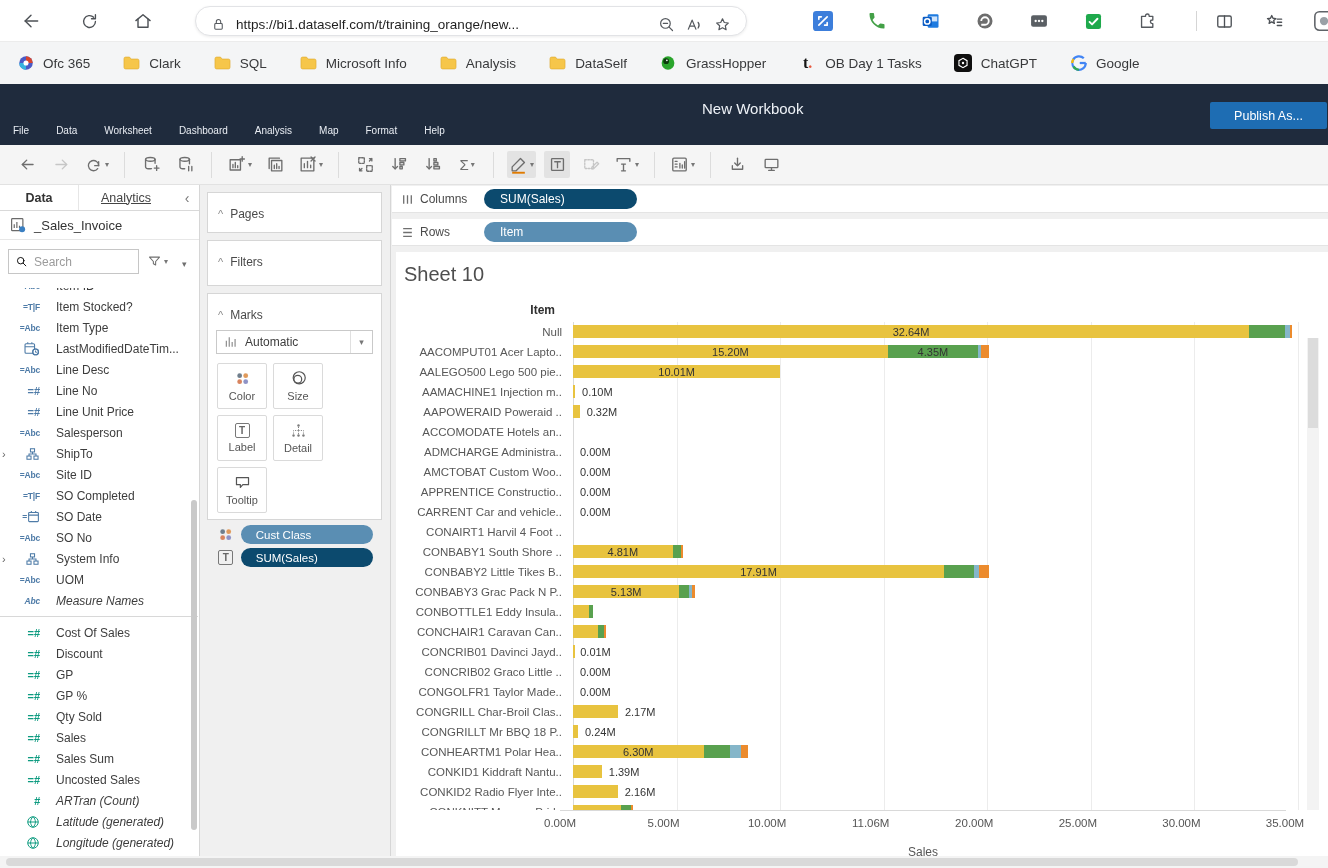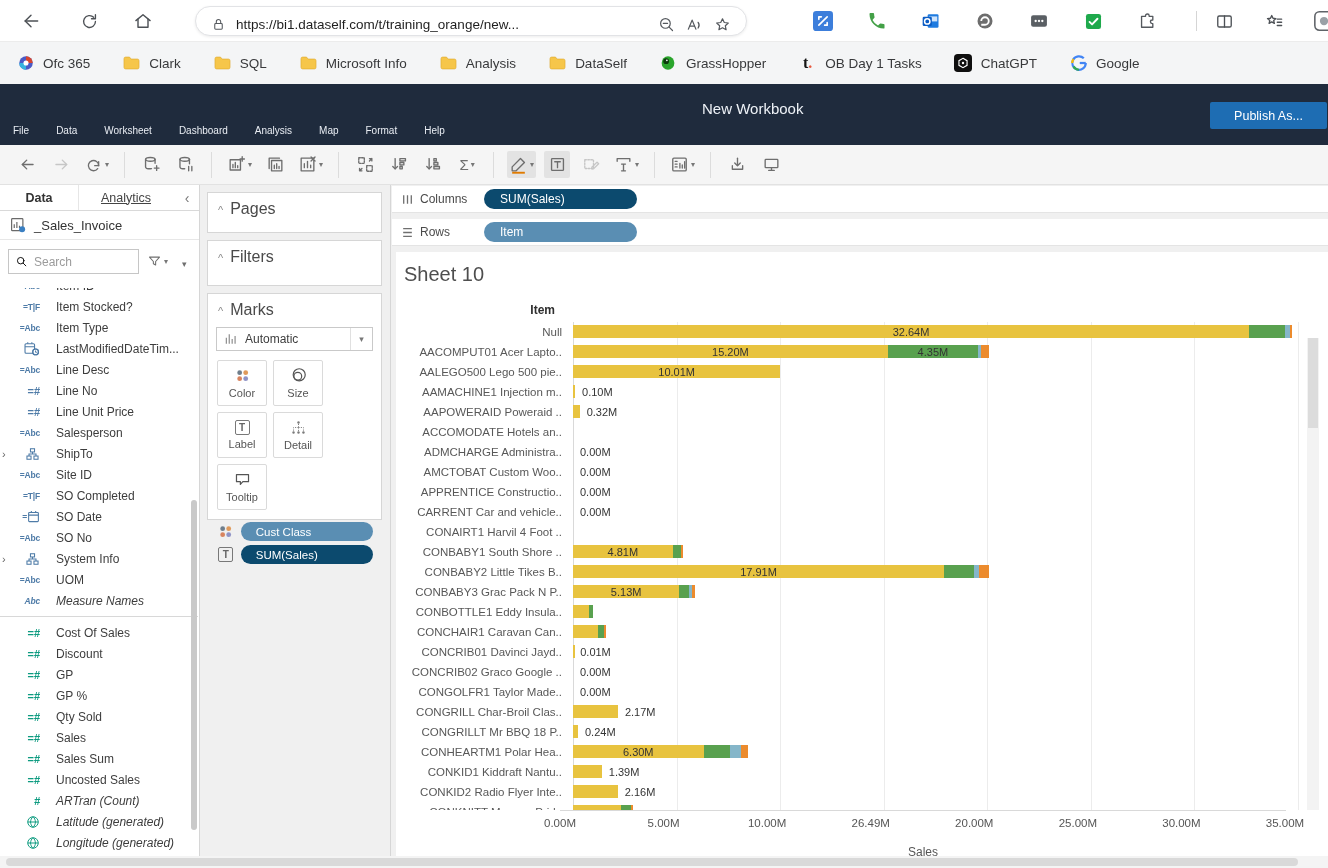--- a/index.html
+++ b/index.html
@@ -68,21 +68,21 @@
   .dim { color:#4e7ba7; }
   .meas { color:#0d9b80; }
   .fexp { position:absolute; left:2px; color:#666; }
   .fexp::after { content:"›"; font-size:11px; }
   .fsep { border-top:1px solid #d8d8d8; margin:5px 0; }
   .dp-scroll { position:absolute; right:2px; top:315px; width:6px; height:330px; background:#c9c9c9; border-radius:3px; }
 
   
   .cards-col { position:absolute; left:200px; top:0; width:191px; height:683px; background:#f0f0f0; border-right:1px solid #d6d6d6; }
   .card { position:absolute; left:7px; right:8px; background:#fff; border:1px solid #d6d6d6; }
-  .card-h { font-size:16px; color:#4a4a4a; padding:7px 0 0 10px; display:flex; gap:7px; align-items:center; }
+  .card-h { font-size:12px; color:#4a4a4a; padding:14px 0 0 10px; display:flex; gap:7px; align-items:center; }
   .card-caret::before { content:"^"; font-size:11px; color:#8a8a8a; }
   .auto-dd { margin:8px 8px 0; height:24px; border:1px solid #c9c9c9; display:flex; align-items:center; gap:7px; padding-left:7px; font-size:12px; color:#3d3d3d; background:#fff; }
   .auto-dd-caret { margin-left:auto; width:22px; align-self:stretch; border-left:1px solid #e0e0e0; display:flex; align-items:center; justify-content:center; color:#777; }
   .auto-dd-caret::after { content:"▾"; font-size:9px; }
   .mk-btns { display:flex; flex-wrap:wrap; gap:6px; padding:9px 8px 0 9px; }
   .mk-btn { width:50px; height:46px; border:1px solid #dadada; border-radius:2px; background:#fff; display:flex; flex-direction:column; align-items:center; justify-content:center; gap:3px; font-size:11px; color:#555; }
   .boxT { display:inline-flex; width:15px; height:15px; border:1.5px solid #787878; border-radius:2px; align-items:center; justify-content:center; color:#666; }
   .boxT::after { content:"T"; font-size:10px; font-weight:bold; }
   .mk-pills { padding:12px 8px 0 9px; display:flex; flex-direction:column; gap:4px; }
   .pill-row { display:flex; align-items:center; gap:6px; }
@@ -973,21 +973,21 @@
               </div>
             </div>
             <div class="crow">
               <div class="rl">CONCRIB01  Davinci Jayd..</div>
               <div class="barwrap">
                 <div class="seg" style="left: 0px; width: 1.5px; background: rgb(232, 195, 63);"></div>
                 <span class="val" style="left: 7.20714px;">0.01M</span>
               </div>
             </div>
             <div class="crow">
-              <div class="rl">CONCRIB02  Graco Google ..</div>
+              <div class="rl">CONCRIB02  Graco Little ..</div>
               <div class="barwrap">
                 <span class="val" style="left: 7px;">0.00M</span>
               </div>
             </div>
             <div class="crow">
               <div class="rl">CONGOLFR1  Taylor Made..</div>
               <div class="barwrap">
                 <span class="val" style="left: 7px;">0.00M</span>
               </div>
             </div>
@@ -1037,21 +1037,21 @@
                 <div class="seg" style="left: 58px; width: 2.07143px; background: rgb(236, 139, 45);"></div>
               </div>
             </div>
           </div>
       </div>
       <div class="axis-x"></div>
       <div id="chart-ticks">
           <span class="tick" style="left: 164px;">0.00M</span>
           <span class="tick" style="left: 267.571px;">5.00M</span>
           <span class="tick" style="left: 371.143px;">10.00M</span>
-          <span class="tick" style="left: 474.714px;">26.49M</span>
+          <span class="tick" style="left: 474.714px;">11.06M</span>
           <span class="tick" style="left: 578.286px;">20.00M</span>
           <span class="tick" style="left: 681.857px;">25.00M</span>
           <span class="tick" style="left: 785.429px;">30.00M</span>
           <span class="tick" style="left: 889px;">35.00M</span>
         </div>
       <div class="xcap">Sales</div>
       <div class="vsb">
           <div class="vsb-thumb"></div>
         </div>
     </div>

